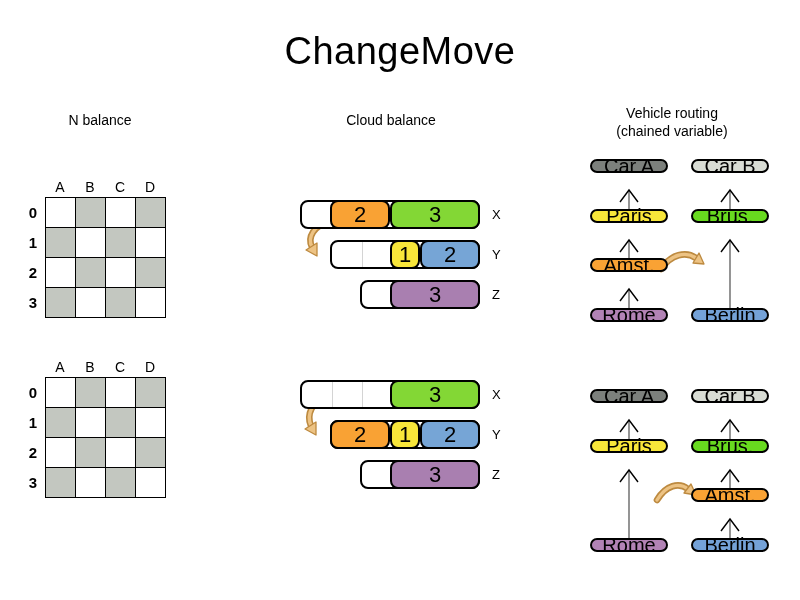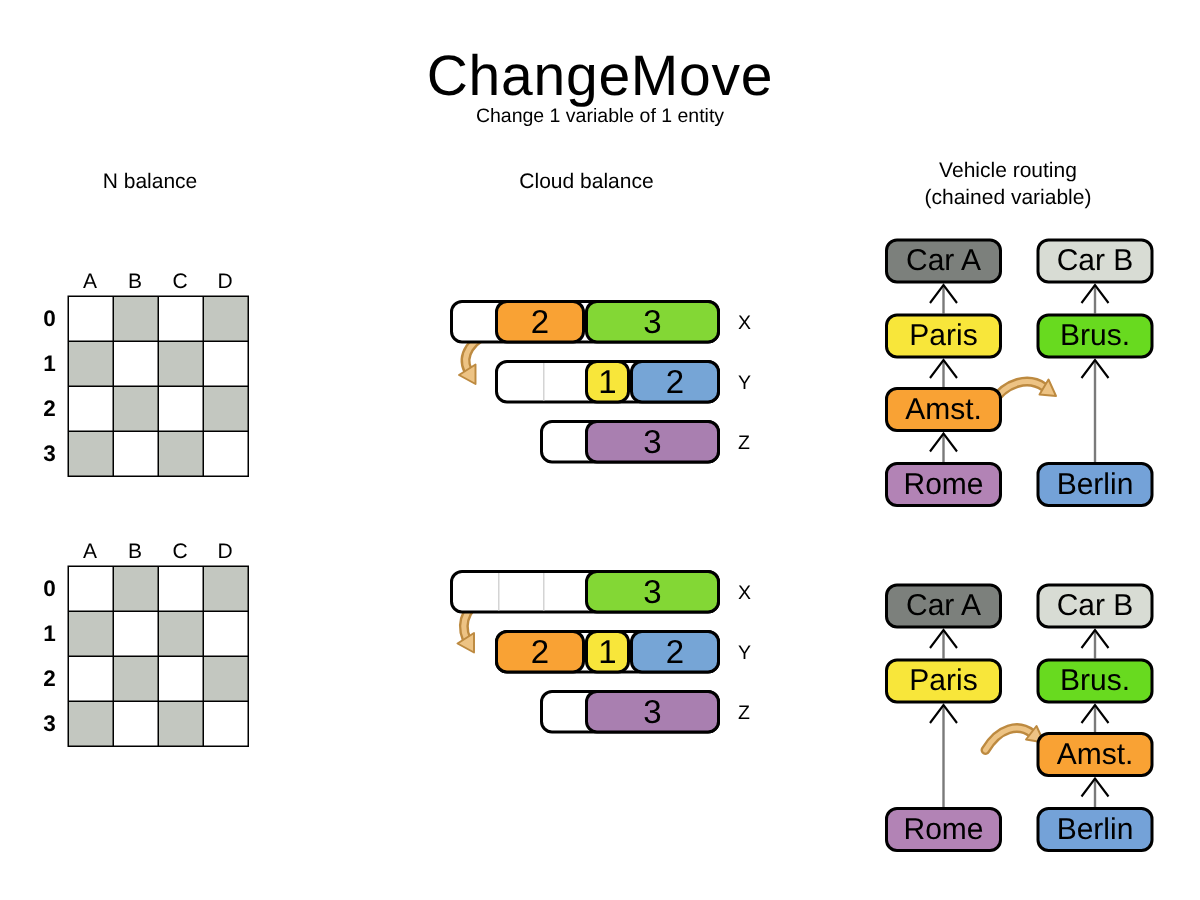--- a/index.html
+++ b/index.html
@@ -16,32 +16,31 @@
   .cell{background:#fff;}
   .cell.g{background:#c3c7c0;}
   .collab{position:absolute;top:-18px;width:29px;text-align:center;font-size:14px;letter-spacing:1px;}
   .rowlab{position:absolute;left:-20px;width:16px;height:29px;line-height:29px;text-align:center;font-size:15px;font-weight:600;}
   
   .cb-cap{position:absolute;height:29px;background:#fff;border:2px solid #000;border-radius:8px;box-sizing:border-box;}
   .cb-grid{position:absolute;top:0;bottom:0;width:1px;background:#d4d4d4;}
   .cb-block{position:absolute;height:29px;border:2px solid #000;border-radius:8px;box-sizing:border-box;display:flex;align-items:center;justify-content:center;font-size:22px;}
   .cb-label{position:absolute;width:20px;height:29px;line-height:29px;font-size:13px;}
   
-  .vr-box{position:absolute;width:78px;height:30px;border:2px solid #000;border-radius:8px;box-sizing:border-box;display:flex;align-items:center;justify-content:center;font-size:20px;}
+  .vr-box{position:absolute;width:78px;height:14px;border:2px solid #000;border-radius:8px;box-sizing:border-box;display:flex;align-items:center;justify-content:center;font-size:20px;}
   #overlay{position:absolute;left:0;top:0;width:800px;height:600px;pointer-events:none;}
   .ad{stroke:#bd8a40;stroke-width:6.6;fill:none;stroke-linecap:round;}
   .al{stroke:#edc384;stroke-width:3.4;fill:none;stroke-linecap:round;}
   .ah{fill:#edc384;stroke:#bd8a40;stroke-width:1.3;stroke-linejoin:round;}
 </style>
 </head>
 <body>
 
 <div id="stage">
   <div class="title">ChangeMove</div>
-  <div class="subtitle">Change 1 variable of 1 entity</div>
 
   <div class="sec-head" id="nq-head">N balance</div>
   <div class="sec-head" id="vr-head">
     <span>Vehicle routing</span><br>
     <span>(chained variable)</span>
   </div>
   <div class="sec-head" id="cb-head">Cloud balance</div>
 
   <svg id="overlay" xmlns="http://www.w3.org/2000/svg">
     <defs>

